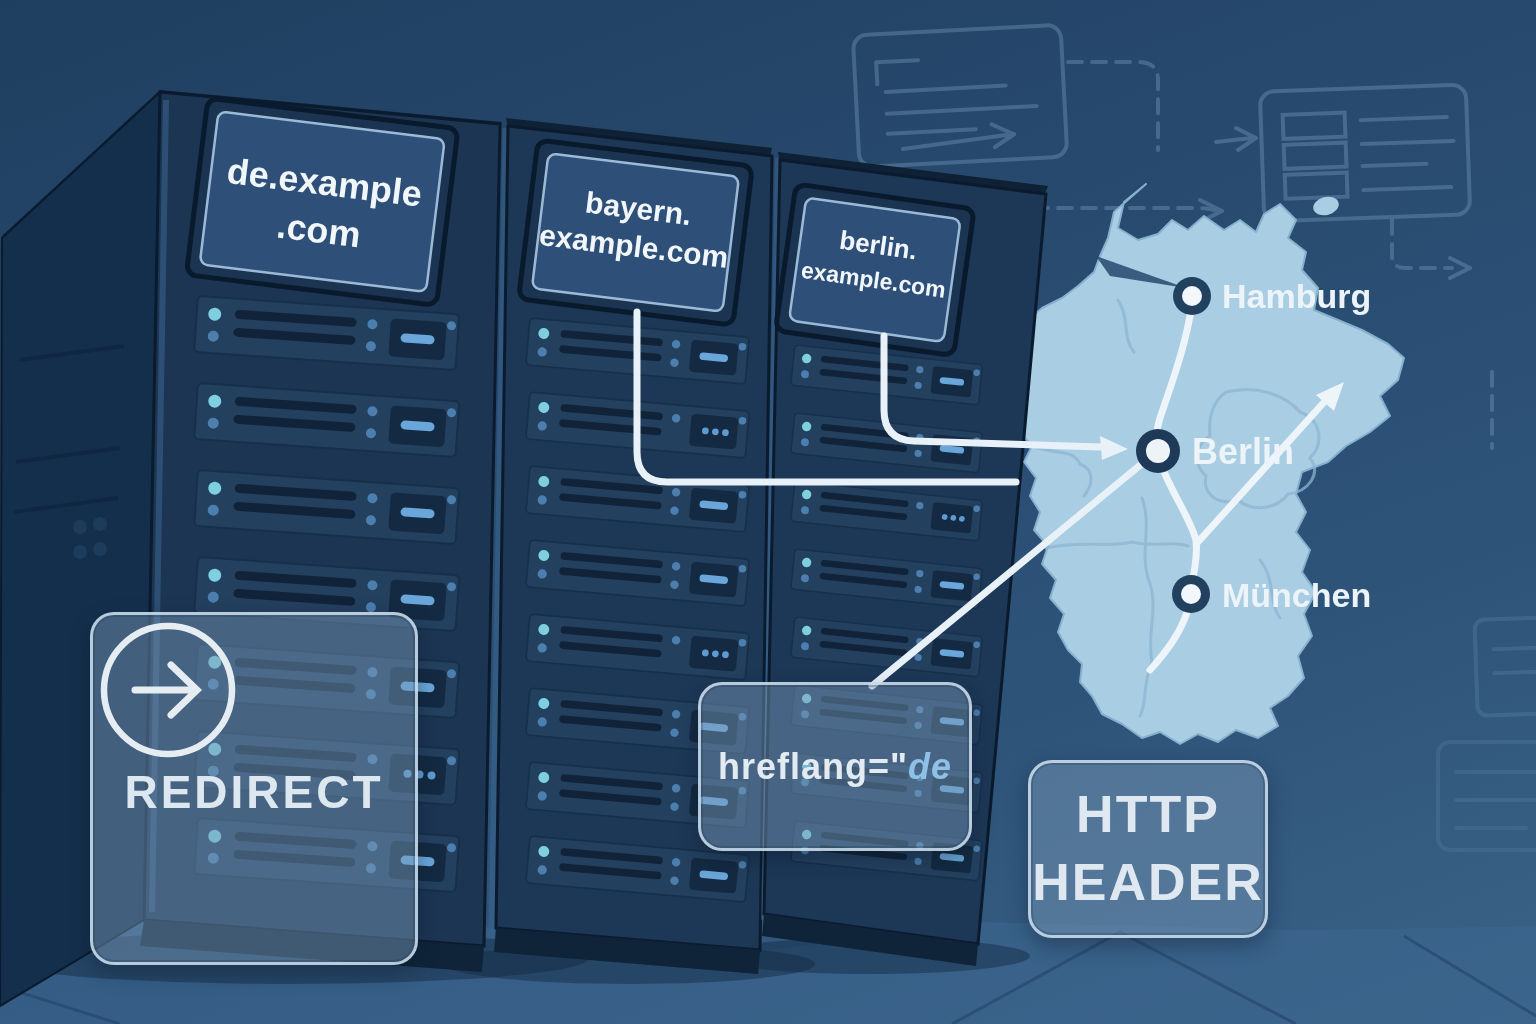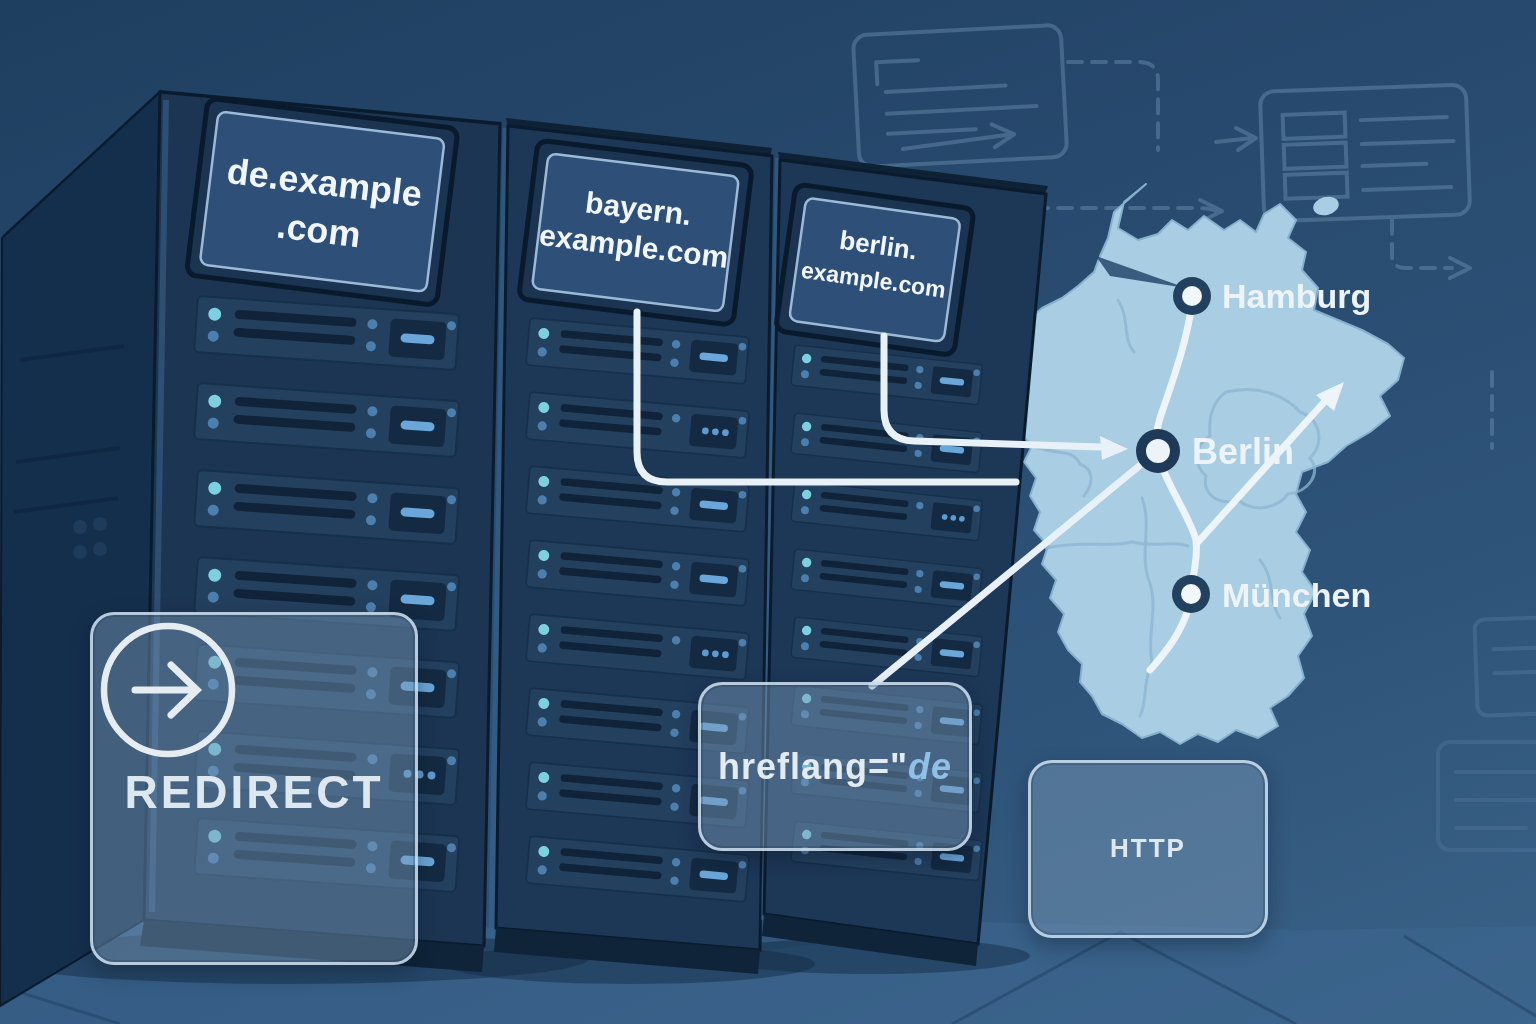--- a/index.html
+++ b/index.html
@@ -14,21 +14,21 @@
     background:rgba(122,154,186,0.46);
     border:3px solid rgba(203,222,237,0.85);
     box-shadow:0 8px 20px rgba(8,22,38,0.35), inset 0 0 0 2px rgba(28,52,76,0.25);
     display:flex;align-items:center;justify-content:center;
     color:#e3ebf2;
   }
   #panel-redirect{left:90px;top:612px;width:328px;height:353px;flex-direction:column;gap:18px;padding-top:6px;box-sizing:border-box;text-align:center;}
   #panel-redirect .redirect-label{font-size:46px;font-weight:bold;letter-spacing:3px;color:#dde7ef;}
   #panel-hreflang{left:698px;top:682px;width:268px;height:163px;font-size:36px;font-weight:bold;letter-spacing:1px;}
   #panel-hreflang .hl-val{color:#8fc0e6;font-style:italic;}
-  #panel-http{left:1028px;top:760px;width:234px;height:172px;flex-direction:column;font-size:26px;font-weight:bold;letter-spacing:2px;line-height:1.3;color:#dfe8f0;}
+  #panel-http{left:1028px;top:760px;width:234px;height:172px;flex-direction:column;font-size:52px;font-weight:bold;letter-spacing:2px;line-height:1.3;color:#dfe8f0;}
   text{font-family:"Liberation Sans",sans-serif;}
   .screen-text{fill:#f1f6fa;font-weight:bold;text-anchor:middle;}
   .city-label{fill:#ecf3f9;font-weight:bold;}
 </style>
 </head>
 <body>
 
 <div class="scene">
 
 <svg width="1536" height="1024" viewBox="0 0 1536 1024">
@@ -236,15 +236,16 @@
     </svg>
     <div class="redirect-label">REDIRECT</div>
   </div>
 
   <div class="panel" id="panel-hreflang">
     <span><span>hreflang=</span><span>"</span><span class="hl-val">de</span></span>
   </div>
 
   <div class="panel" id="panel-http">
     <div>HTTP</div>
+    <div>HEADER</div>
   </div>
 
 </div>
 
 </body></html>

